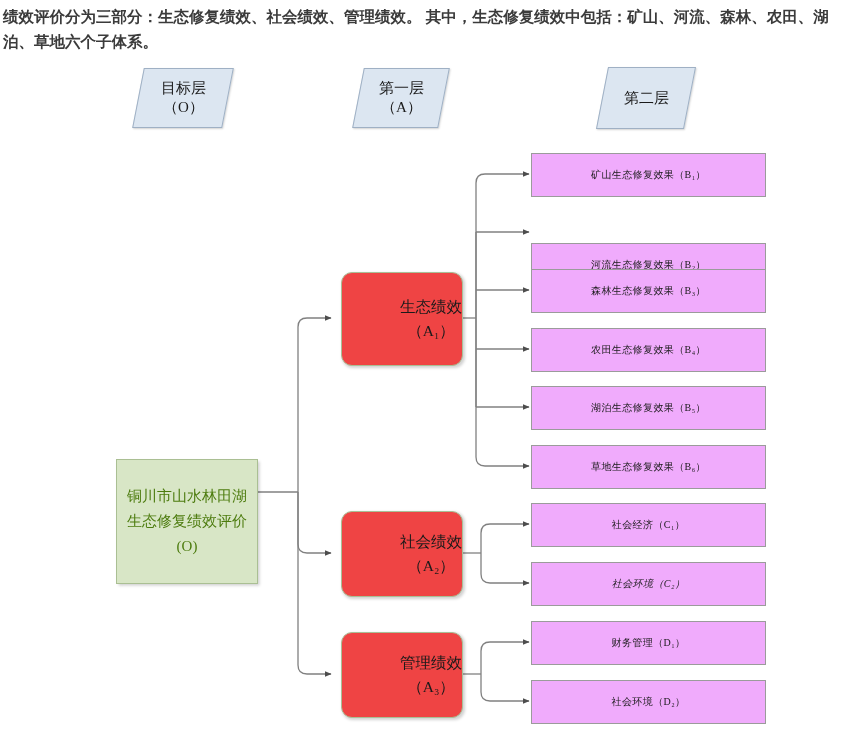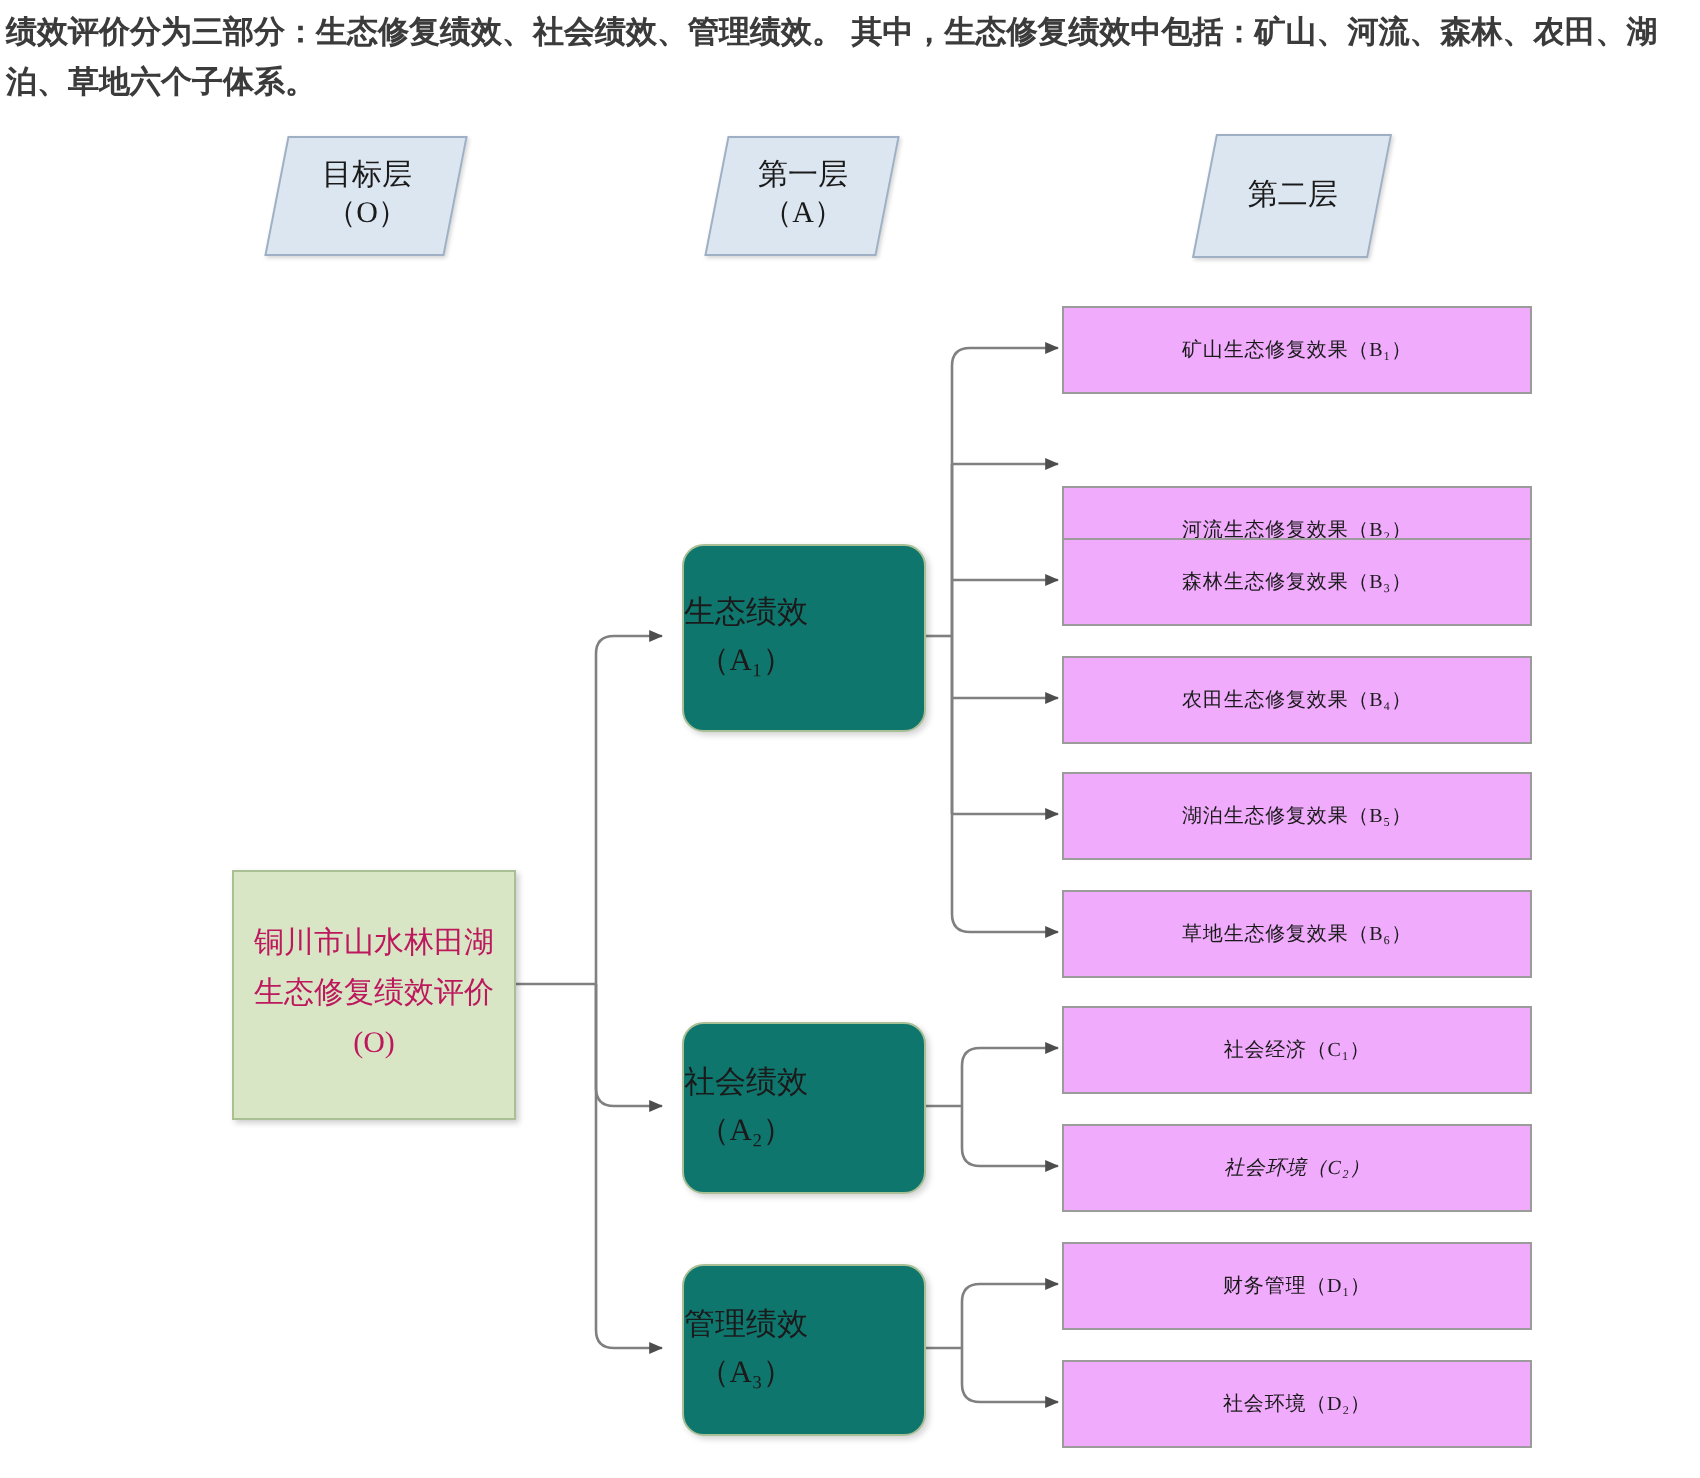--- a/index.html
+++ b/index.html
@@ -74,33 +74,34 @@
     border: 1px solid #aabf93;
     box-shadow: 1.5px 1.5px 3px rgba(0,0,0,0.20);
     display: flex;
     align-items: center;
     justify-content: center;
     text-align: center;
     font-size: 15px;
     line-height: 25px;
     padding: 0 8px;
     box-sizing: border-box;
-    color: #be185d;
+    color: #4d7c0f;
+    margin-top: 24px;
   }
 
   
   .crit-box {
     position: absolute;
-    background: #0f766e;
+    background: #ef4444;
     border: 1px solid #a9bf96;
     border-radius: 11px;
     box-shadow: 1.5px 1.5px 3px rgba(0,0,0,0.18);
     display: flex;
     align-items: center;
-    justify-content: flex-start;
+    justify-content: flex-end;
     text-align: center;
     font-size: 15.5px;
     line-height: 24px;
     color: #1a1a1a;
     white-space: pre-line;
   }
 
   
   .ind-box {
     position: absolute;

